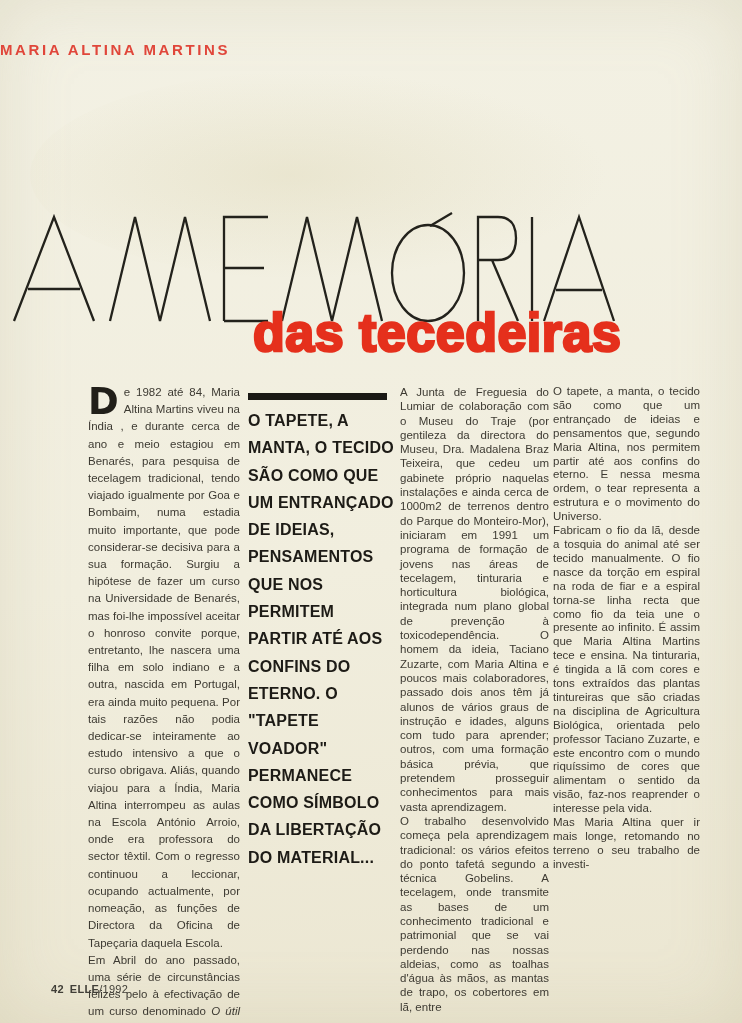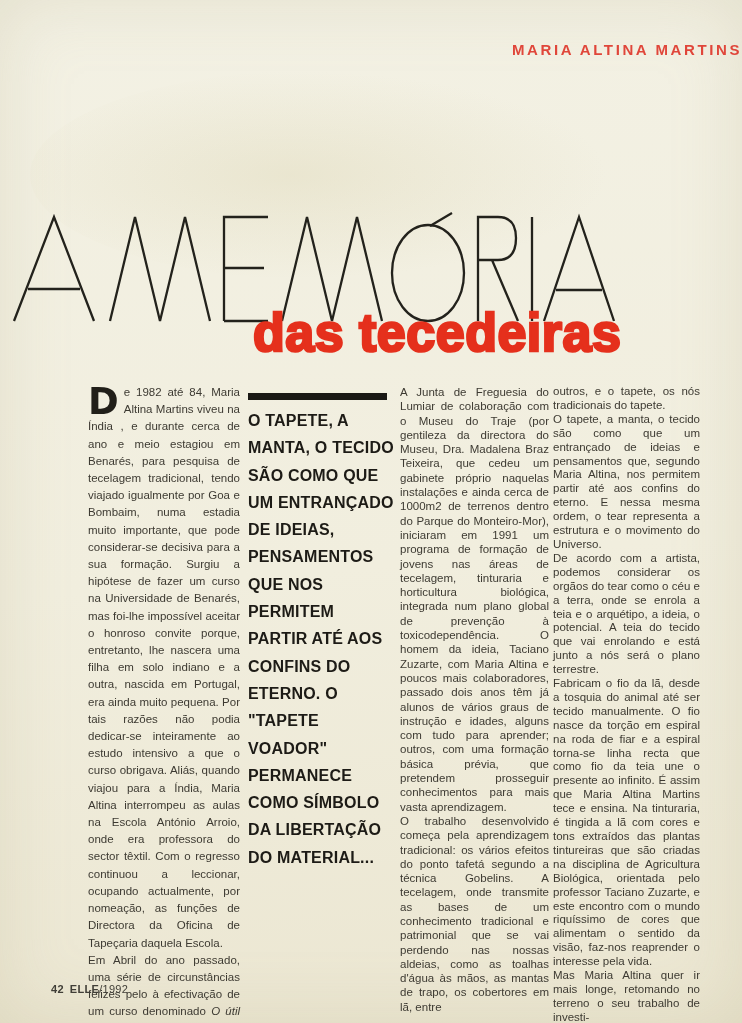--- a/index.html
+++ b/index.html
@@ -9,21 +9,21 @@
     box-shadow:inset 0 0 70px rgba(175,165,125,.22);
     font-family:"Liberation Sans",sans-serif;
   }
   
   .page::before{
     content:"";position:absolute;left:30px;top:70px;width:580px;height:210px;
     background:radial-gradient(ellipse at 45% 50%, rgba(214,206,166,.30), rgba(214,206,166,0) 70%);
     border-radius:50%;
   }
   .byline{
-    position:absolute;top:41px;left:0;width:100%;text-align:right;
+    position:absolute;top:41px;left:0;width:100%;text-align:left;
     color:#e0463a;font-weight:bold;font-size:15px;letter-spacing:2.6px;
   }
   .headline-svg{position:absolute;top:210px;left:0;}
   .headline-red{
     position:absolute;top:303px;left:253px;white-space:nowrap;
     color:#e5301c;font-weight:bold;font-size:52px;line-height:56px;letter-spacing:.5px;
     -webkit-text-stroke:2.6px #e5301c;
     transform:scaleY(1.04);transform-origin:left top;
   }
   .sr{position:absolute;width:1px;height:1px;overflow:hidden;clip:rect(0 0 0 0);white-space:nowrap;}
@@ -91,23 +91,21 @@
 
   <div class="pq-bar"></div>
   <div class="pull-quote">O TAPETE, A MANTA, O TECIDO SÃO COMO QUE UM ENTRANÇADO DE IDEIAS, PENSAMENTOS QUE NOS PERMITEM PARTIR ATÉ AOS CONFINS DO ETERNO. O "TAPETE VOADOR" PERMANECE COMO SÍMBOLO DA LIBERTAÇÃO DO MATERIAL...</div>
 
   <div class="col col-2">
     <p>A Junta de Freguesia do Lumiar de colaboração com o Museu do Traje (por gentileza da directora do Museu, Dra. Madalena Braz Teixeira, que cedeu um gabinete próprio naquelas instalações e ainda cerca de 1000m2 de terrenos dentro do Parque do Monteiro-Mor), iniciaram em 1991 um programa de formação de jovens nas áreas de tecelagem, tinturaria e horticultura biológica, integrada num plano global de prevenção à toxicodependência. O homem da ideia, Taciano Zuzarte, com Maria Altina e poucos mais colaboradores, passado dois anos têm já alunos de vários graus de instrução e idades, alguns com tudo para aprender; outros, com uma formação básica prévia, que pretendem prosseguir conhecimentos para mais vasta aprendizagem.</p>
     <p>O trabalho desenvolvido começa pela aprendizagem tradicional: os vários efeitos do ponto tafetá segundo a técnica Gobelins. A tecelagem, onde transmite as bases de um conhecimento tradicional e patrimonial que se vai perdendo nas nossas aldeias, como as toalhas d'água às mãos, as mantas de trapo, os cobertores em lã, entre</p>
   </div>
 
   <div class="col col-3">
-    <p>outros, e o tapete, os nós tradicionais do tapete.</p>
     <p>O tapete, a manta, o tecido são como que um entrançado de ideias e pensamentos que, segundo Maria Altina, nos permitem partir até aos confins do eterno. E nessa mesma ordem, o tear representa a estrutura e o movimento do Universo.</p>
-    <p>De acordo com a artista, podemos considerar os orgãos do tear como o céu e a terra, onde se enrola a teia e o arquétipo, a ideia, o potencial. A teia do tecido que vai enrolando e está junto a nós será o plano terrestre.</p>
     <p>Fabricam o fio da lã, desde a tosquia do animal até ser tecido manualmente. O fio nasce da torção em espiral na roda de fiar e a espiral torna-se linha recta que como fio da teia une o presente ao infinito. É assim que Maria Altina Martins tece e ensina. Na tinturaria, é tingida a lã com cores e tons extraídos das plantas tintureiras que são criadas na disciplina de Agricultura Biológica, orientada pelo professor Taciano Zuzarte, e este encontro com o mundo riquíssimo de cores que alimentam o sentido da visão, faz-nos reaprender o interesse pela vida.</p>
     <p>Mas Maria Altina quer ir mais longe, retomando no terreno o seu trabalho de investi-</p>
   </div>
 
   <div class="footer">
     <span class="num">42</span><span class="mag">ELLE</span><span>/1992</span>
   </div>
 
 </div>
 

